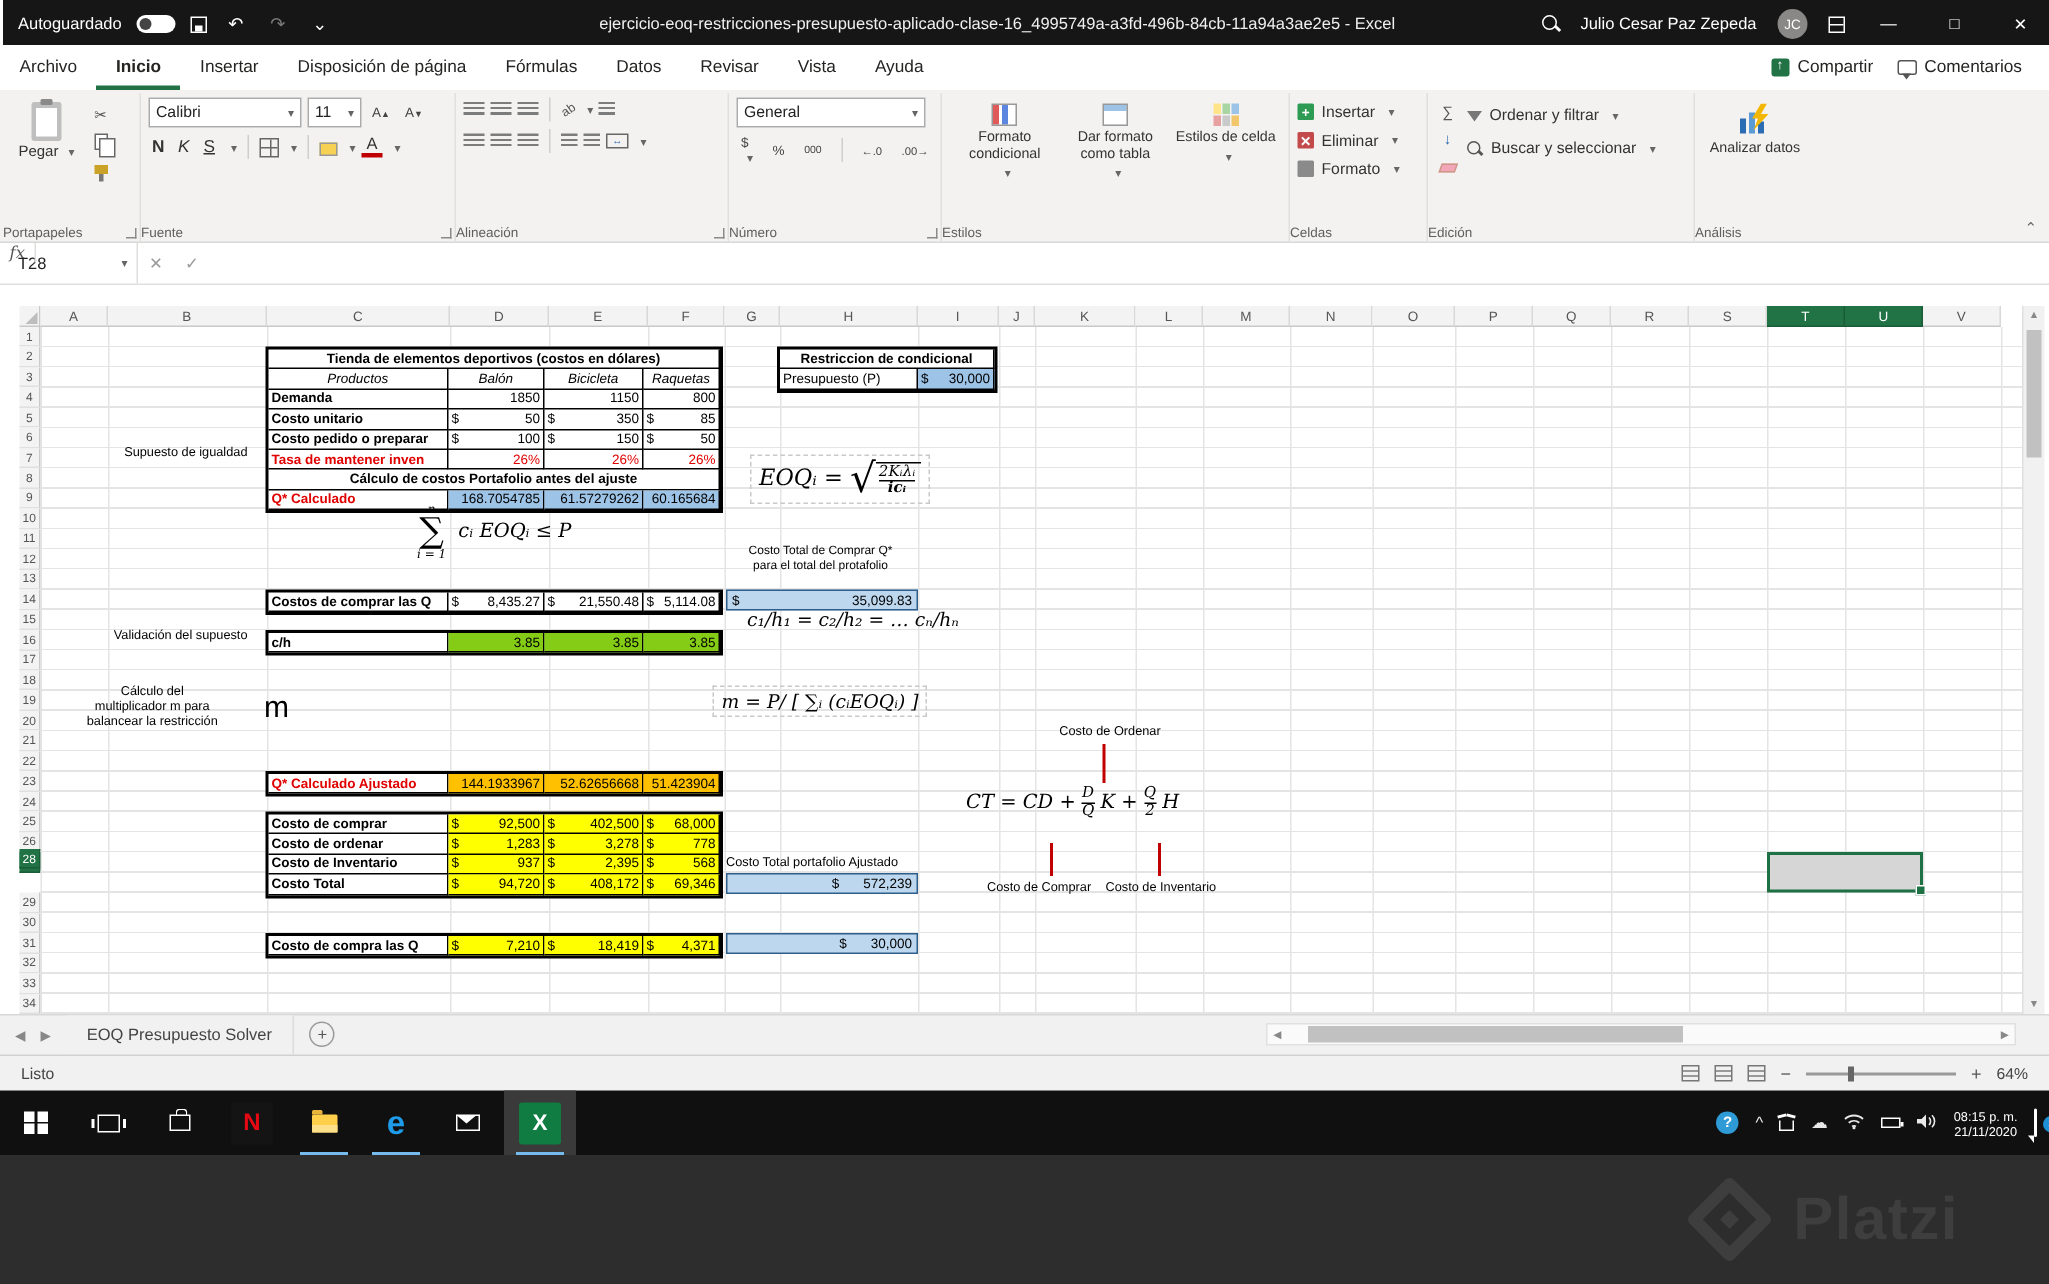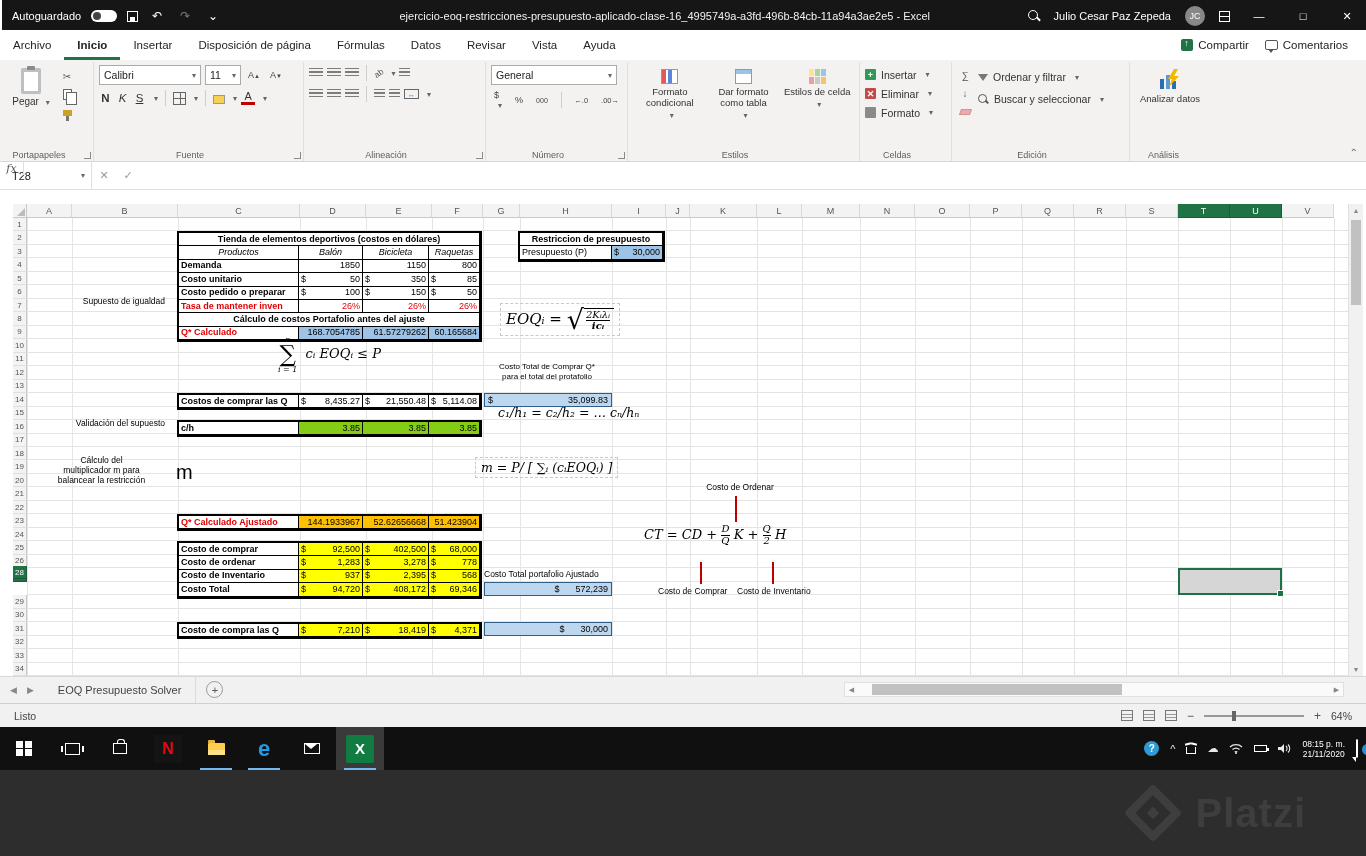--- a/index.html
+++ b/index.html
@@ -37,21 +37,21 @@
   .mb-btn { display:flex; align-items:center; gap:5px; }
   .shareic { width:12px; height:12px; background:#217346; border-radius:2px; position:relative; }
   .shareic::after { content:"↑"; position:absolute; left:3px; top:-1px; color:#fff; font-size:9px; }
   .commic { width:13px; height:10px; border:1.5px solid #555; border-radius:2px; position:relative; }
   .commic::after { content:""; position:absolute; left:2px; bottom:-4px; border-left:3px solid transparent; border-right:3px solid transparent; border-top:4px solid #555; }
 
   
   #ribbon { position:absolute; left:0; top:60px; width:1366px; height:102px; background:#F3F2F1;
             border-bottom:1px solid #D8D8D8; display:flex; padding:2px 2px 0 2px; }
   .rgroup { position:relative; border-right:1px solid #E1DFDD; padding:3px 5px 16px 5px; }
-  .rgroup-label { position:absolute; bottom:1px; left:0; right:17px; text-align:center; font-size:9px; color:#605E5C; white-space:nowrap; }
+  .rgroup-label { position:absolute; bottom:1px; left:0; right:17px; font-size:9px; color:#605E5C; white-space:nowrap; }
   .dlg { position:absolute; right:2px; bottom:2px; width:7px; height:7px; border-right:1px solid #8a8a8a; border-bottom:1px solid #8a8a8a; }
   .bigbtn { display:flex; flex-direction:column; align-items:center; width:48px; font-size:10px; color:#333; gap:2px; padding-top:3px; }
   .clip { width:20px; height:26px; background:#BFBFBF; border-radius:2px; position:relative; }
   .clip::after { content:""; position:absolute; left:3px; top:4px; width:14px; height:19px; background:#fff; }
   .clip::before { content:""; position:absolute; left:6px; top:-2px; width:8px; height:4px; background:#8a8a8a; border-radius:1px; }
   .minicol { display:flex; flex-direction:column; gap:3px; margin-left:4px; padding-top:4px; }
   .mi { width:16px; height:15px; display:flex; align-items:center; justify-content:center; color:#555; font-size:10px; }
   .ic-copy { width:9px; height:11px; border:1.2px solid #666; position:relative; background:#fff; }
   .ic-copy::after { content:""; position:absolute; left:2px; top:2px; width:9px; height:11px; border:1.2px solid #666; background:#fff; }
   .ic-paint { width:9px; height:6px; background:#C9A227; position:relative; }
@@ -612,21 +612,21 @@
 
       <div class="span4 ctr b">Cálculo de costos Portafolio antes del ajuste</div>
 
       <div class="b red">Q* Calculado</div>
       <div class="rt bgblue">168.7054785</div>
       <div class="rt bgblue">61.57279262</div>
       <div class="rt bgblue">60.165684</div>
     </div>
 
     <div class="st cols2" id="budget-table" style="left:518px; top:34px;">
-      <div class="span2 ctr b">Restriccion de presupuesto</div>
+      <div class="span2 ctr b">Restriccion de condicional</div>
       <div>Presupuesto (P)</div>
       <div class="sp bgblue">
           <span>$</span>
           <span>30,000</span>
         </div>
     </div>
 
     <div class="flt" style="left:38px; top:99px; width:127px; text-align:right;">Supuesto de igualdad</div>
     <div class="flt" style="left:483px; top:165px; width:128px; text-align:center; font-size:8px;">
       <div>Costo Total de Comprar Q*</div>

